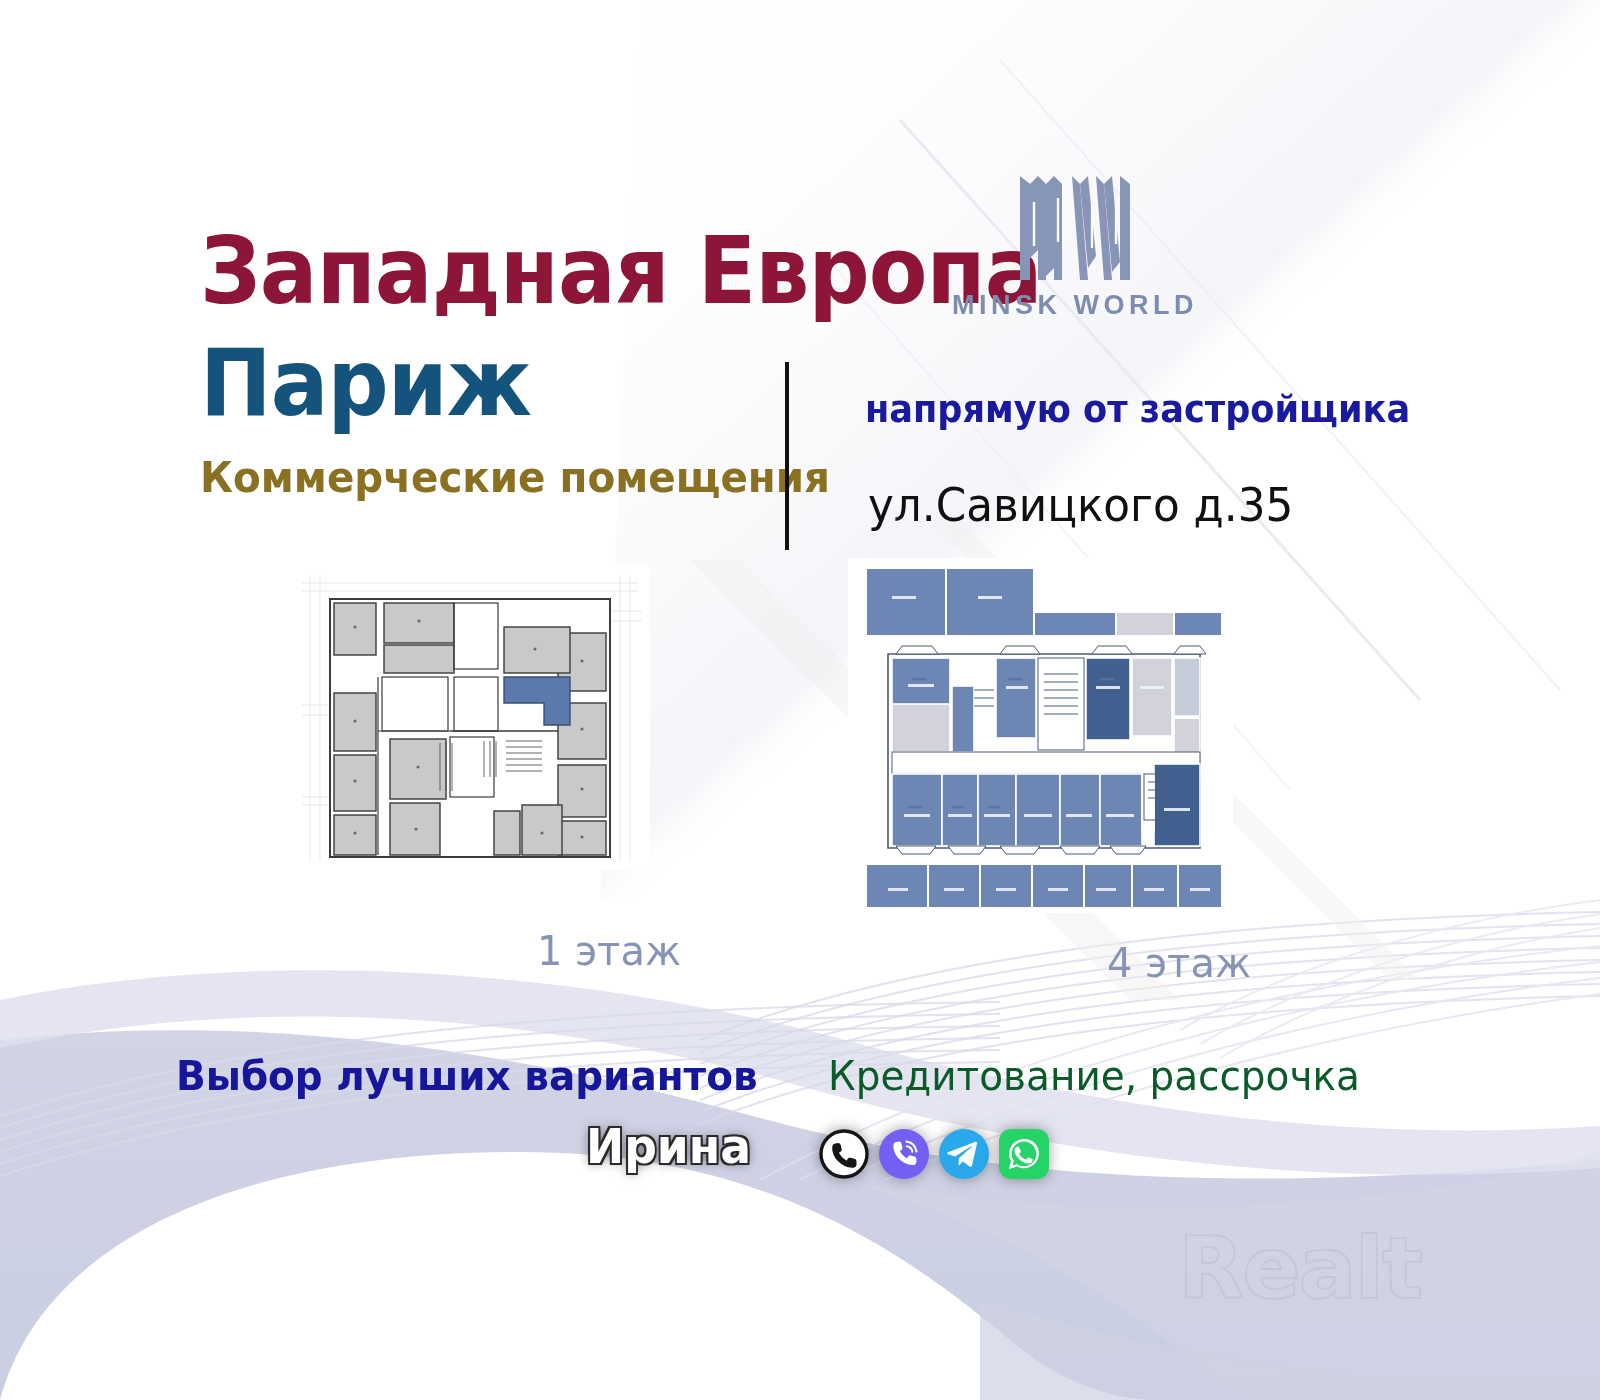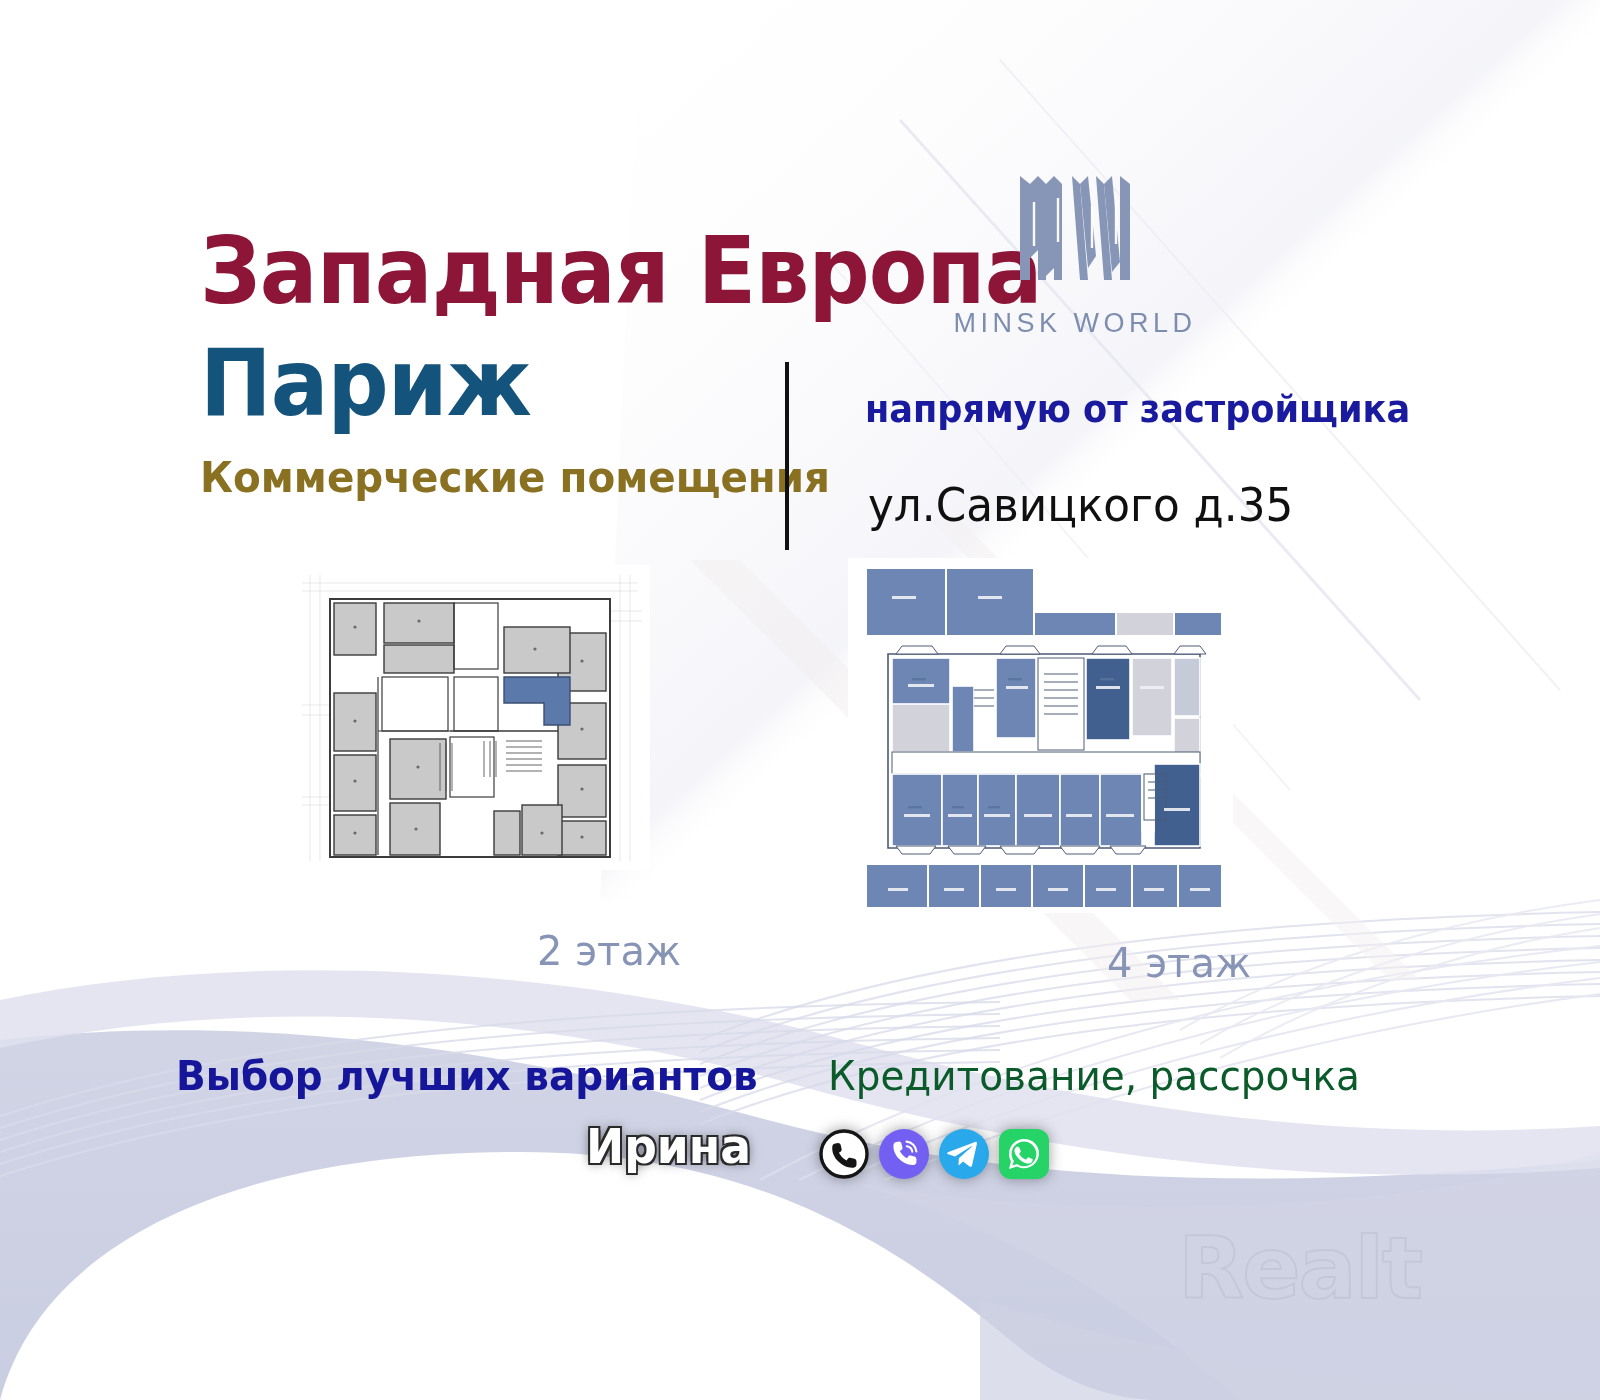--- a/index.html
+++ b/index.html
@@ -78,26 +78,26 @@
   
   .logo-wrap {
     position: absolute;
     left: 925px;
     top: 172px;
     width: 300px;
     text-align: center;
   }
   .logo-mark { display: block; margin: 0 auto; }
   .logo-word {
-    margin-top: 24px;
+    margin-top: 6px;
     font-size: 27px;
     letter-spacing: 4.5px;
     color: #7d8db0;
     font-family: "Liberation Sans", sans-serif;
-    font-weight: 400;
+    font-weight: 700;
   }
 
   
   .promo-line {
     position: absolute;
     left: 865px;
     top: 388px;
     font-size: 37px;
     font-weight: 700;
     color: #1a1a9e;
@@ -529,21 +529,21 @@
     <g fill="#59759e" opacity="0.85">
       <rect x="64" y="120" width="14" height="2.4"></rect>
       <rect x="160" y="120" width="14" height="2.4"></rect>
       <rect x="252" y="120" width="14" height="2.4"></rect>
       <rect x="60" y="248" width="14" height="2.4"></rect>
       <rect x="104" y="248" width="12" height="2.4"></rect>
       <rect x="140" y="248" width="12" height="2.4"></rect>
     </g>
   </svg>
 
-  <div class="floor-label floor-label-1">2 этаж</div>
+  <div class="floor-label floor-label-1">1 этаж</div>
   <div class="floor-label floor-label-2">4 этаж</div>
 
   <div class="bottom-left-line">Выбор лучших вариантов</div>
   <div class="bottom-right-line">Кредитование, рассрочка</div>
 
   <div class="agent-name">Ирина</div>
 
   <div class="messengers">
 
     <svg class="msg-icon" viewBox="0 0 52 52" aria-hidden="true">

